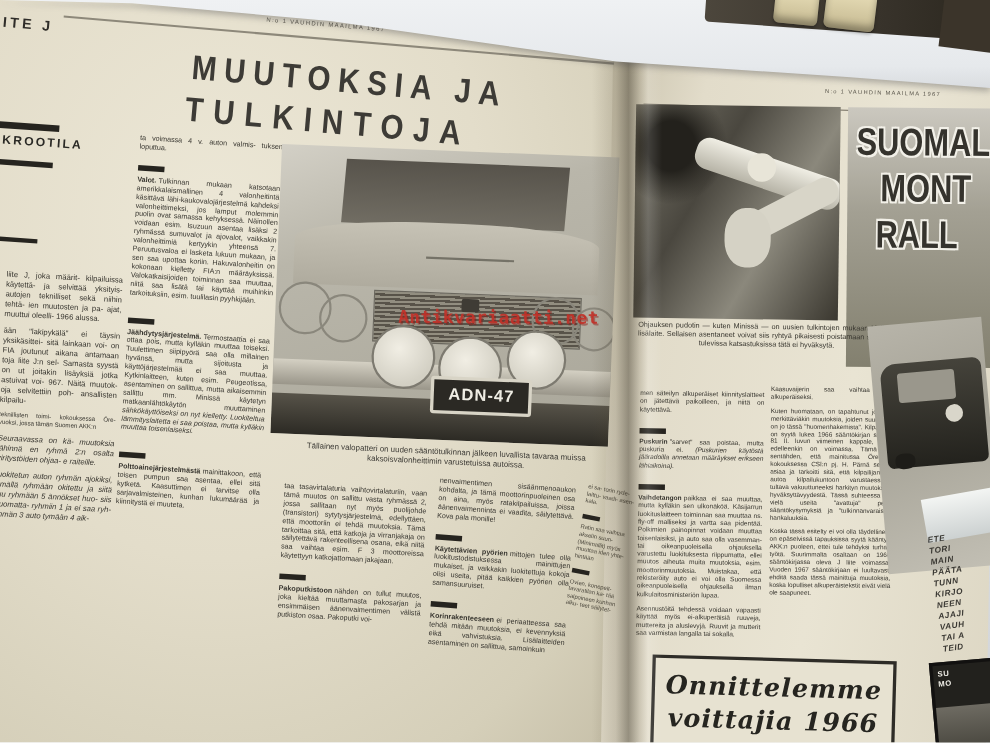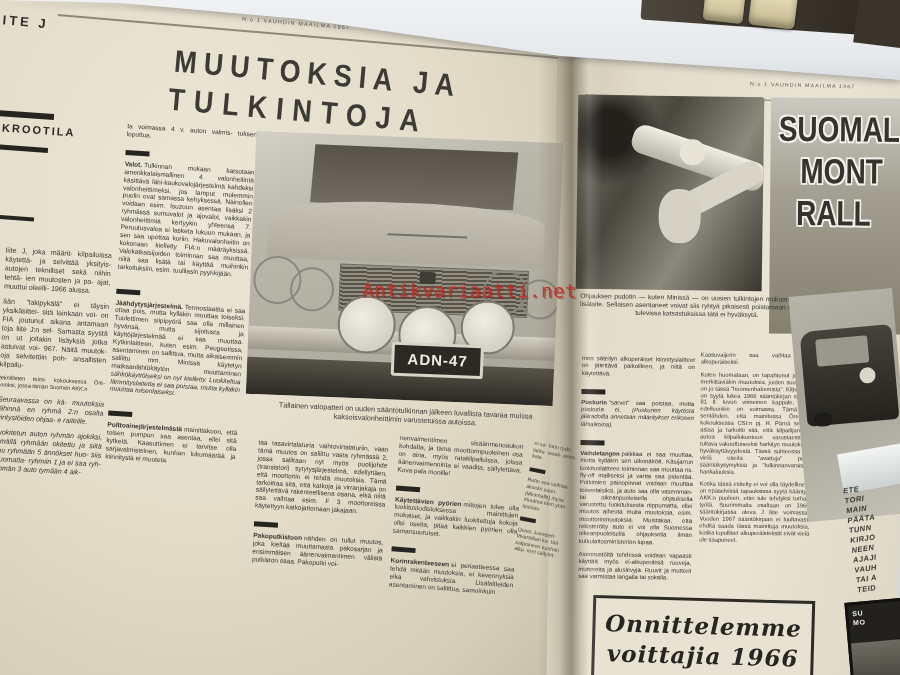--- a/index.html
+++ b/index.html
@@ -112,21 +112,21 @@
   #rear-wheel{left:14%;top:52%;width:18px;height:14px;border-radius:40%;background:#1d1c18;}
   #curl-band{left:840px;top:448px;width:72px;height:40px;transform:rotate(-10deg);z-index:2;
     background:linear-gradient(#f3f5f3,#ccd1d1);}
   #edge-caps{left:850px;top:482px;width:58px;transform:rotate(-8deg);z-index:2;
     font-size:7.5px;line-height:10px;font-weight:800;font-style:italic;color:#3a3833;letter-spacing:.5px;white-space:nowrap;}
   #thumb{left:848px;top:600px;width:58px;height:80px;transform:rotate(-5deg);z-index:3;background:#22211d;border:3px solid #121110;}
   #thumb-photo{left:0;bottom:0;width:100%;height:52%;background:linear-gradient(#6e6b62,#46443c);}
   .thumb-line{position:absolute;left:4px;color:#efede6;font-weight:800;font-size:7px;line-height:9px;letter-spacing:.5px;}
   #thumb-l1{top:4px;} #thumb-l2{top:13px;}
   
-  #watermark{left:362px;top:279px;z-index:6;font-family:"DejaVu Sans Mono",monospace;font-weight:400;font-size:19px;
+  #watermark{left:362px;top:279px;z-index:6;font-family:"DejaVu Sans Mono",monospace;font-weight:700;font-size:16px;
     color:rgba(193,49,40,.92);letter-spacing:.5px;transform:rotate(.3deg);text-shadow:1.5px 1.5px 0 rgba(140,20,15,.45);white-space:nowrap;}
 </style>
 </head>
 <body>
 
 <div id="scene">
 
   <div class="abs" id="paper-left"></div>
   <div class="abs" id="paper-right"></div>
 

